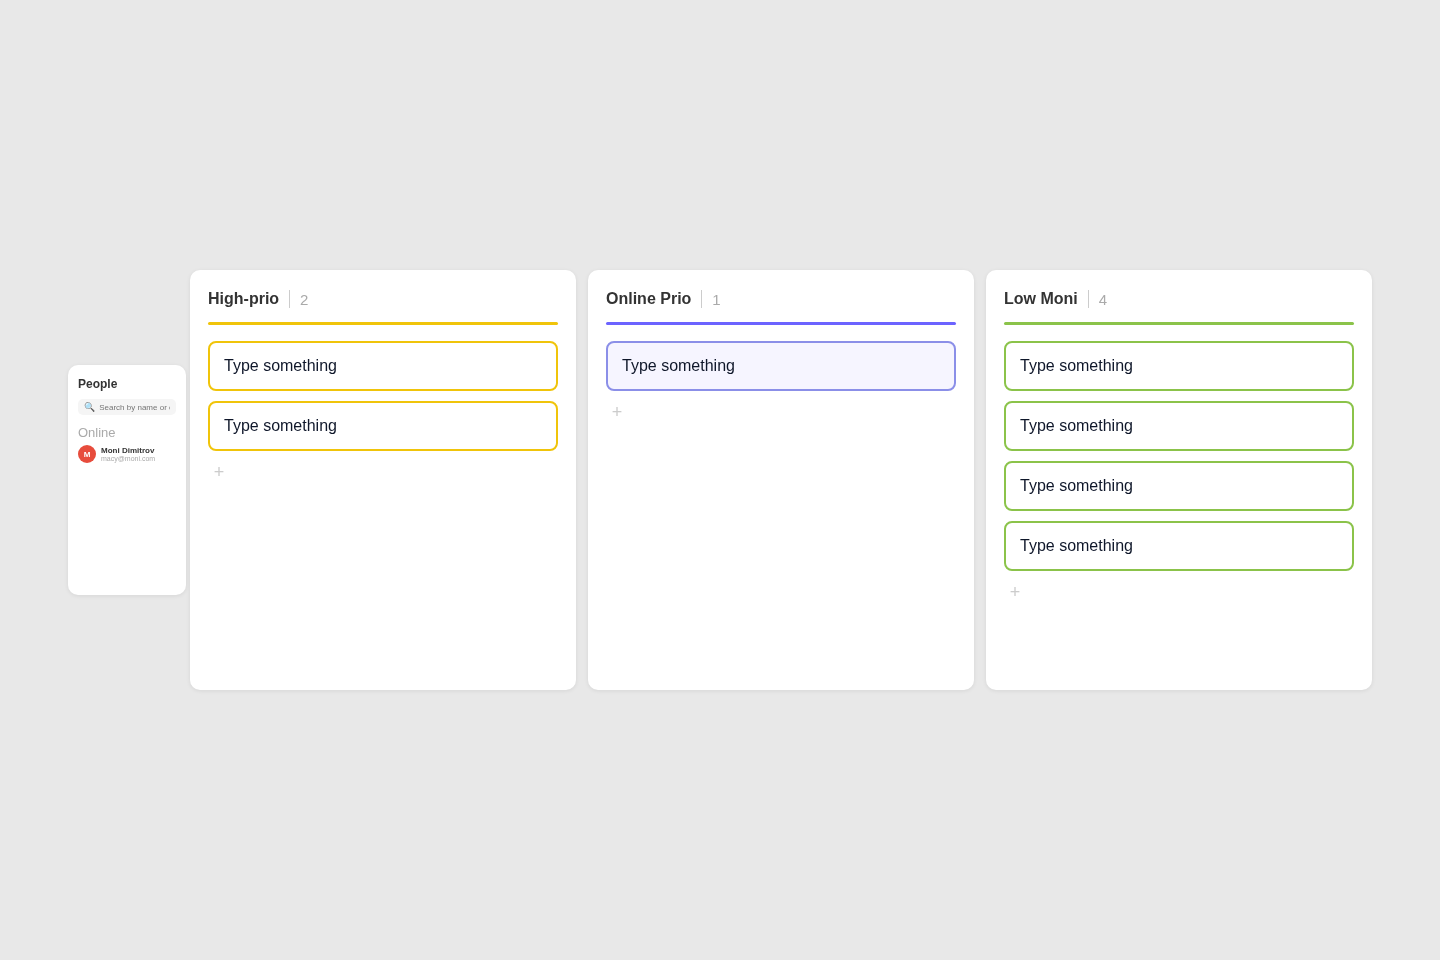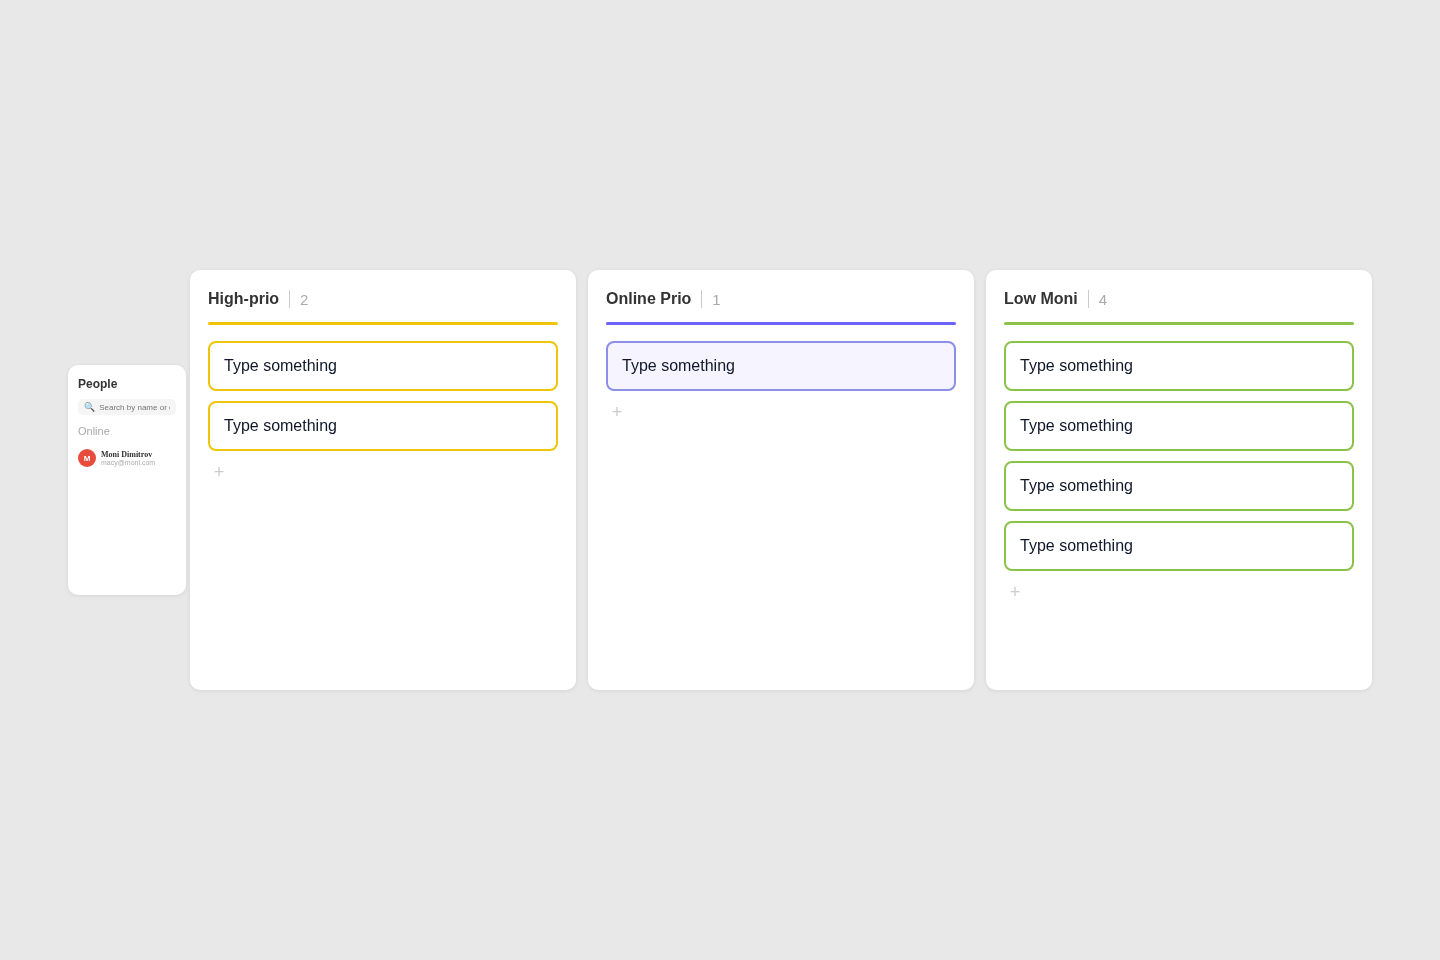--- a/index.html
+++ b/index.html
@@ -59,23 +59,23 @@
     .search-input {
       border: none;
       background: transparent;
       font-size: 8px;
       color: #999;
       outline: none;
       width: 100%;
     }
 
     .status-label {
-      font-size: 11px;
-      color: #aaa;
-      margin-bottom: 12px;
+      font-size: 13px;
+      color: #aaa;
+      margin-bottom: 5px;
     }
 
     .person-item {
       display: flex;
       align-items: center;
       gap: 5px;
     }
 
     .avatar {
       width: 18px;
@@ -93,21 +93,20 @@
 
     .person-info {
       display: flex;
       flex-direction: column;
     }
 
     .person-name {
       font-size: 8px;
       font-weight: 600;
       color: #333;
-      font-family: Liberation Serif, serif;
     }
 
     .person-email {
       font-size: 7px;
       color: #aaa;
     }
 
     
     .kanban-board {
       display: flex;

